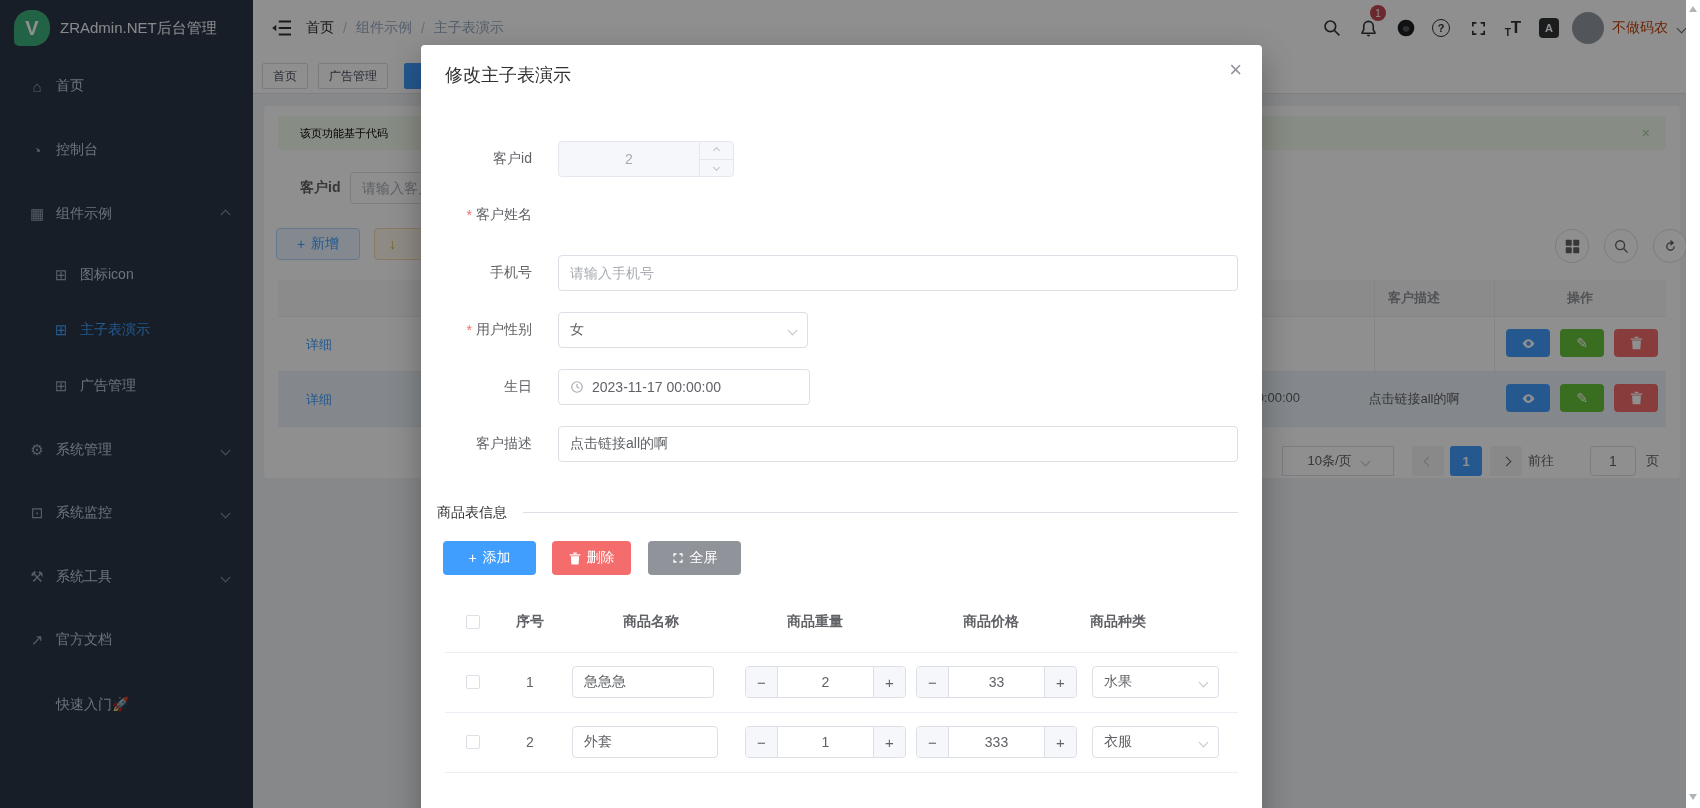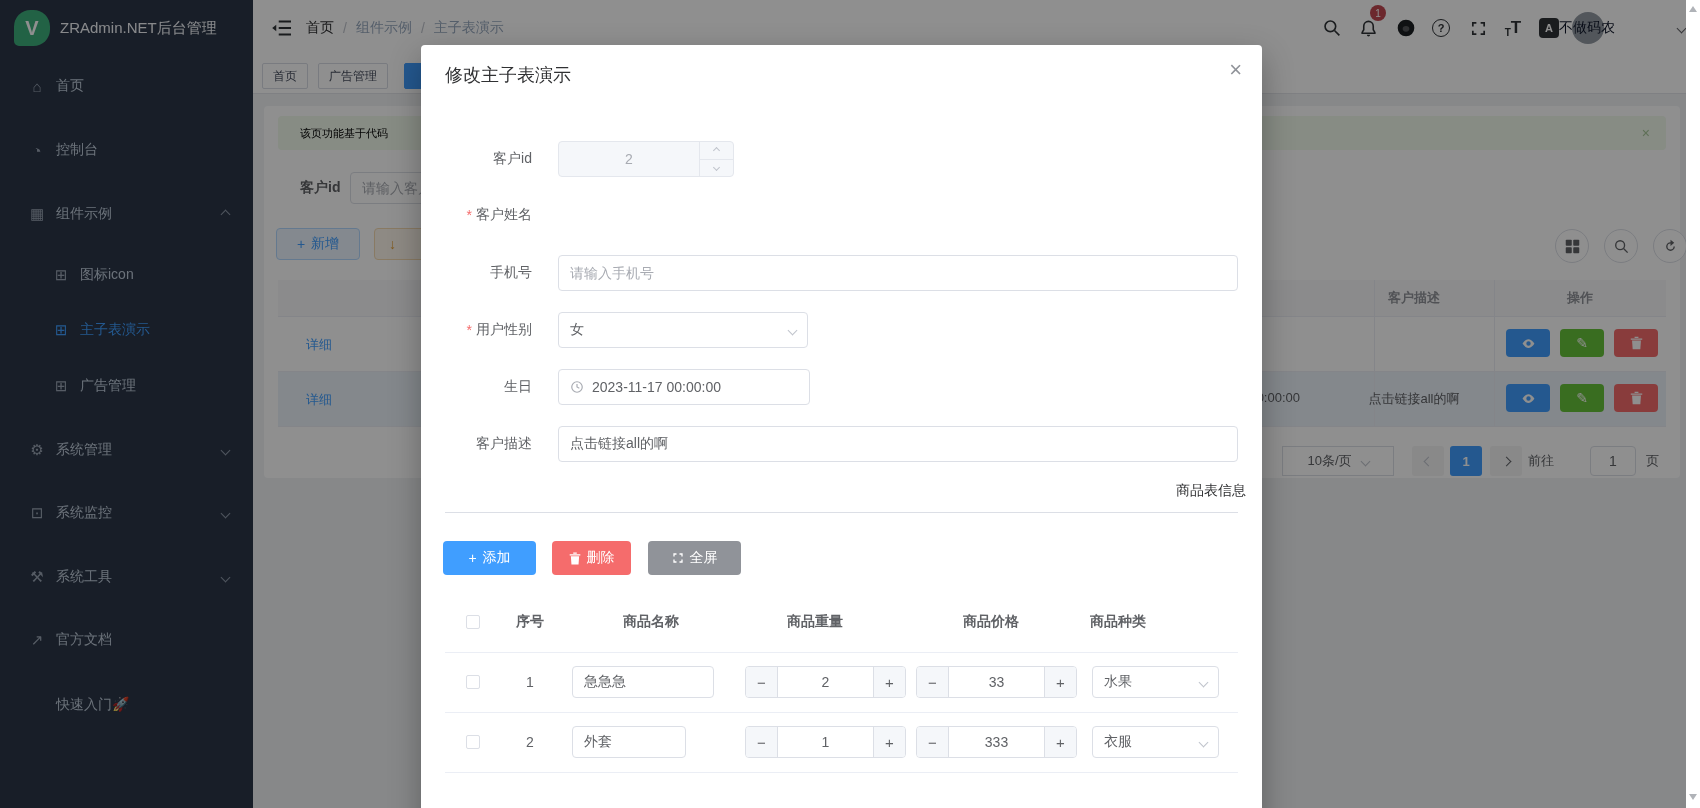--- a/index.html
+++ b/index.html
@@ -66,21 +66,21 @@
   .dis-num{background:#f5f7fa;border:1px solid #e4e7ed;border-radius:4px;width:100%;height:100%;display:flex}
   .dis-num .val{flex:1;display:flex;align-items:center;justify-content:center;color:#a8abb2;font-size:14px}
   .spin{width:34px;border-left:1px solid #e4e7ed;display:flex;flex-direction:column}
   .spin div{flex:1;display:flex;align-items:center;justify-content:center;color:#c0c4cc}
   .spin div:first-child{border-bottom:1px solid #e4e7ed}
   .spin .chev{width:5px;height:5px}
   .sel{border:1px solid #dcdfe6;border-radius:4px;width:100%;height:100%;display:flex;align-items:center;padding:0 11px;font-size:14px;color:#606266;background:#fff;cursor:pointer}
   .sel .grow{flex:1}
   .sel .chev{color:#c0c4cc}
   .divider{position:absolute;left:24px;right:24px;top:467px;height:1px;background:#dcdfe6}
-  .div-txt{position:absolute;left:0;right:0;top:436px;text-align:right;z-index:2}
+  .div-txt{position:absolute;left:0;right:0;top:458px;text-align:left;z-index:2}
   .div-txt span{background:#fff;padding:0 16px;font-size:14px;color:#303133}
   .m-btn{position:absolute;top:496px;height:34px;color:#fff;border-radius:4px;display:flex;align-items:center;justify-content:center;gap:6px;font-size:14px;cursor:pointer}
   .pth{position:absolute;font-size:14px;color:#606266;font-weight:bold;display:flex;align-items:center;justify-content:center;text-align:center}
   .ptd{position:absolute;font-size:14px;color:#606266;display:flex;align-items:center;justify-content:center}
   .cbx{position:absolute;width:14px;height:14px;border:1px solid #dcdfe6;border-radius:2px;background:#fff;cursor:pointer}
   .stepper{position:absolute;height:32px;border:1px solid #dcdfe6;border-radius:4px;display:flex;overflow:hidden;background:#fff}
   .stepper .sbtn{width:32px;background:#f5f7fa;color:#606266;display:flex;align-items:center;justify-content:center;font-size:15px;cursor:pointer}
   .stepper .sbtn:first-child{border-right:1px solid #dcdfe6}
   .stepper .sbtn:last-child{border-left:1px solid #dcdfe6}
   .stepper .sval{flex:1;display:flex;align-items:center;justify-content:center;font-size:14px;color:#606266}
@@ -209,21 +209,21 @@
       </span>
     </div>
     <div class="nav-ic" style="left:1279px;width:34px">
       <span class="trans">
           <span>A</span>
         </span>
     </div>
     <div class="nav-ic" style="left:1317px;width:36px">
         <span class="avatar"></span>
       </div>
-    <div class="crumb" style="left:1306px;color:#0f172a">不做码农</div>
+    <div class="crumb" style="left:1359px;color:#c2410c">不做码农</div>
     <div class="nav-ic" style="left:1418px;width:20px;color:#606266">
         <span class="chev cv-d"></span>
       </div>
   </header>
 
   <div class="tagsbar">
     <div class="tag" style="left:9px;width:46px">首页</div>
     <div class="tag" style="left:65px;width:70px">广告管理</div>
     <div class="tag on" style="left:151px;width:100px"></div>
   </div>
@@ -440,21 +440,21 @@
     <div class="abs" style="left:671px;top:621px;width:127px;height:32px">
       <div class="sel">
           <span class="grow">水果</span>
           <span class="chev cv-d"></span>
         </div>
     </div>
     <div class="hline" style="left:24px;top:667px;width:793px"></div>
 
     <div class="cbx" style="left:45px;top:690px"></div>
     <div class="ptd" style="left:94px;top:667px;width:30px;height:60px">2</div>
-    <div class="abs" style="left:151px;top:681px;width:114px;height:32px">
+    <div class="abs" style="left:151px;top:681px;width:146px;height:32px">
       <input class="inp" value="外套" style="">
     </div>
     <div class="stepper" style="left:324px;top:681px;width:161px">
       <div class="sbtn">−</div>
       <div class="sval">1</div>
       <div class="sbtn">+</div>
     </div>
     <div class="stepper" style="left:495px;top:681px;width:161px">
       <div class="sbtn">−</div>
       <div class="sval">333</div>

